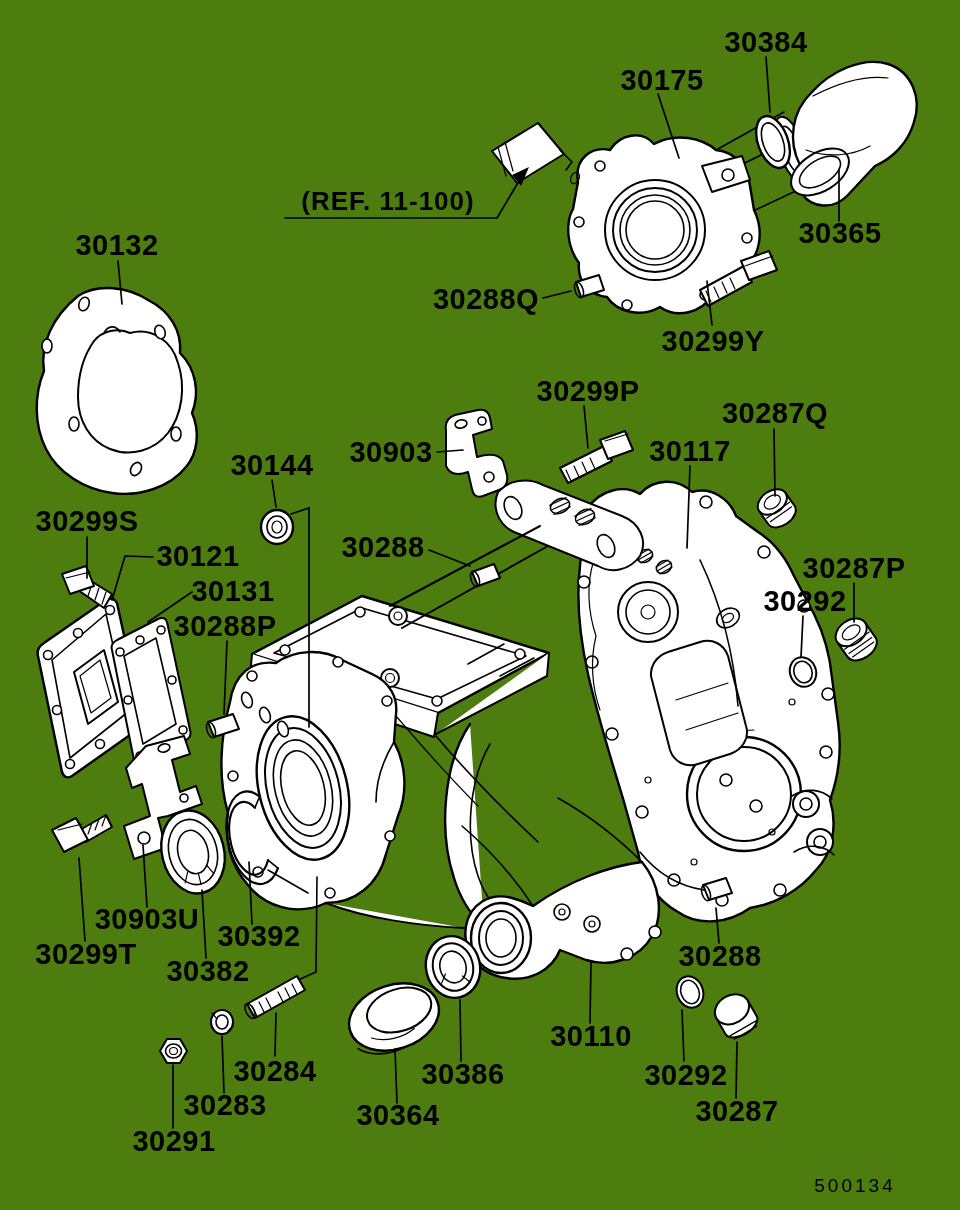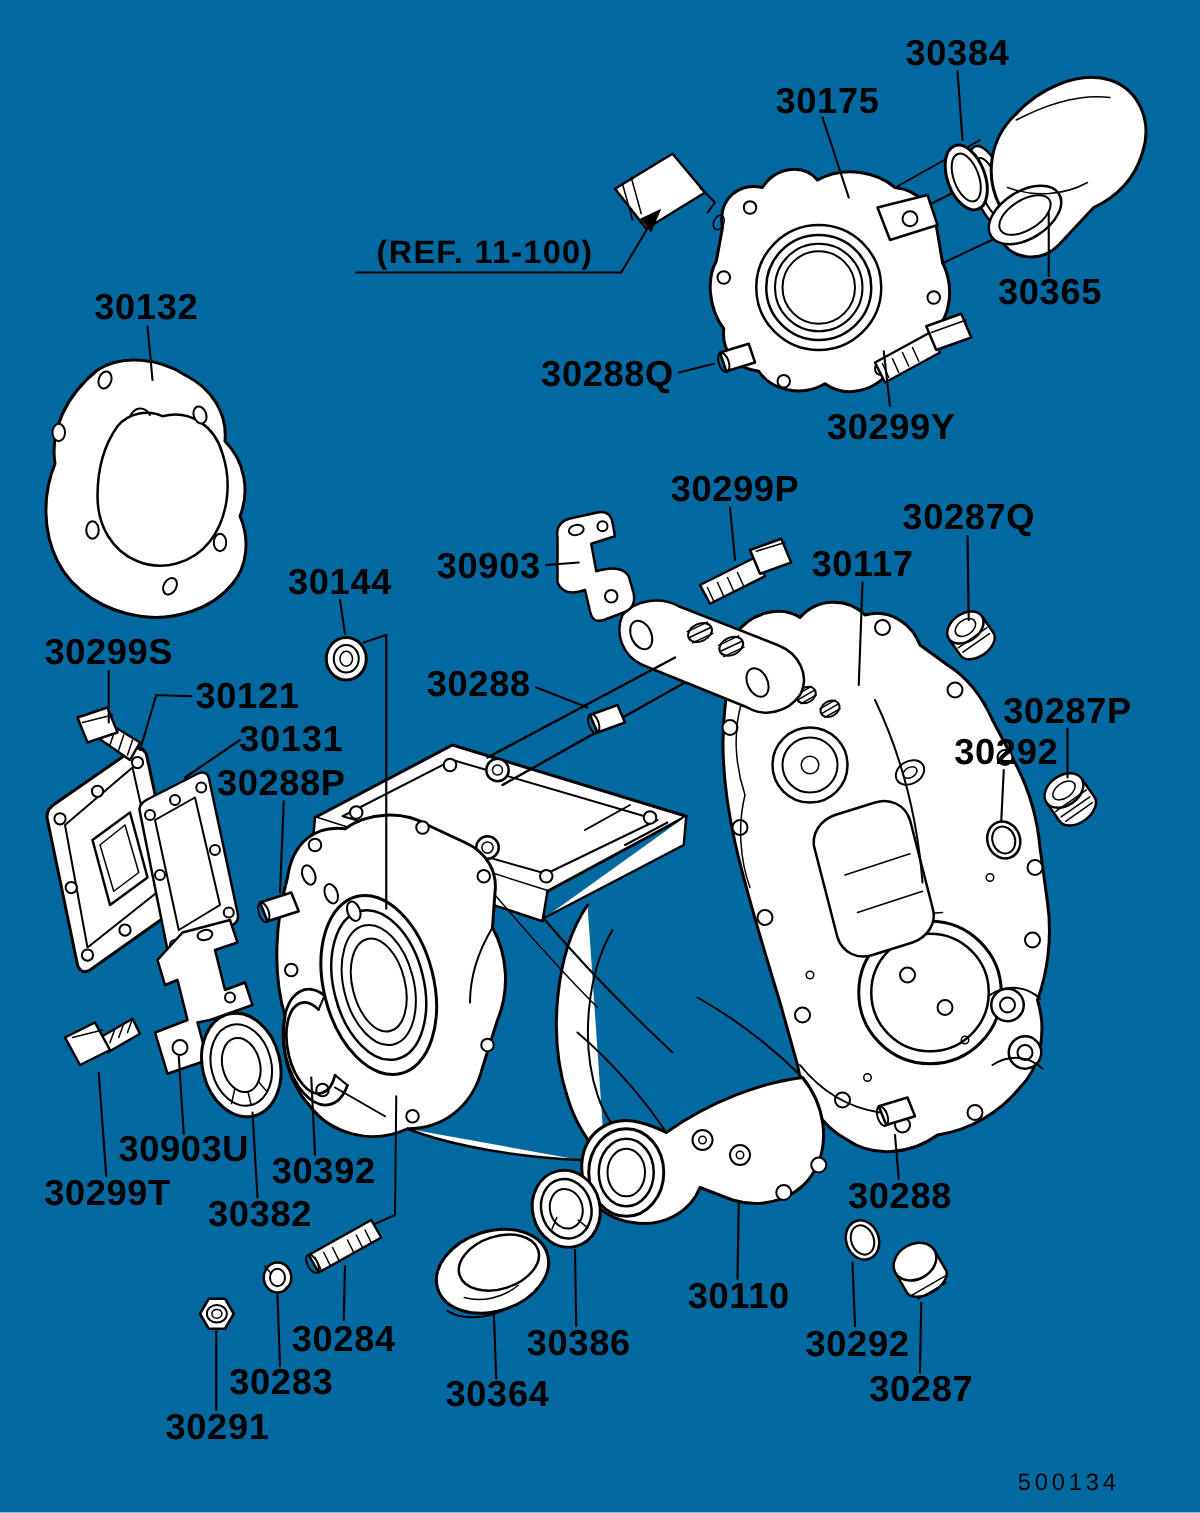--- a/index.html
+++ b/index.html
@@ -1,16 +1,16 @@
 <!DOCTYPE html>
 <html><head>
 <meta charset="utf-8">
 <style>
   html,body{margin:0;padding:0;background:#fff;}
-  .stage{position:relative;width:960px;height:1210px;background:#0369a1;overflow:hidden;}
+  .stage{position:relative;width:960px;height:1210px;background:#4d7c0f;overflow:hidden;}
   svg{position:absolute;left:0;top:0;}
   .part{stroke:#000;fill:#fff;stroke-width:2.4;stroke-linejoin:round;stroke-linecap:round;}
   .part2{stroke:#000;fill:#fff;stroke-width:2;stroke-linejoin:round;stroke-linecap:round;}
   .det{stroke:#000;fill:none;stroke-width:1.6;stroke-linejoin:round;stroke-linecap:round;}
   .det2{stroke:#000;fill:none;stroke-width:1.2;stroke-linejoin:round;stroke-linecap:round;}
   .hole{stroke:#000;fill:#fff;stroke-width:1.6;}
   .ld{stroke:#000;fill:none;stroke-width:1.7;stroke-linecap:round;}
   .lbl{font-family:"Liberation Sans",sans-serif;font-weight:bold;font-size:29px;fill:#000;letter-spacing:0.5px;}
   .lbl-ref{font-family:"Liberation Sans",sans-serif;font-weight:bold;font-size:26px;fill:#000;letter-spacing:1px;}
   .lbl-small{font-family:"Liberation Sans",sans-serif;font-weight:normal;font-size:19px;fill:#000;letter-spacing:3px;}

